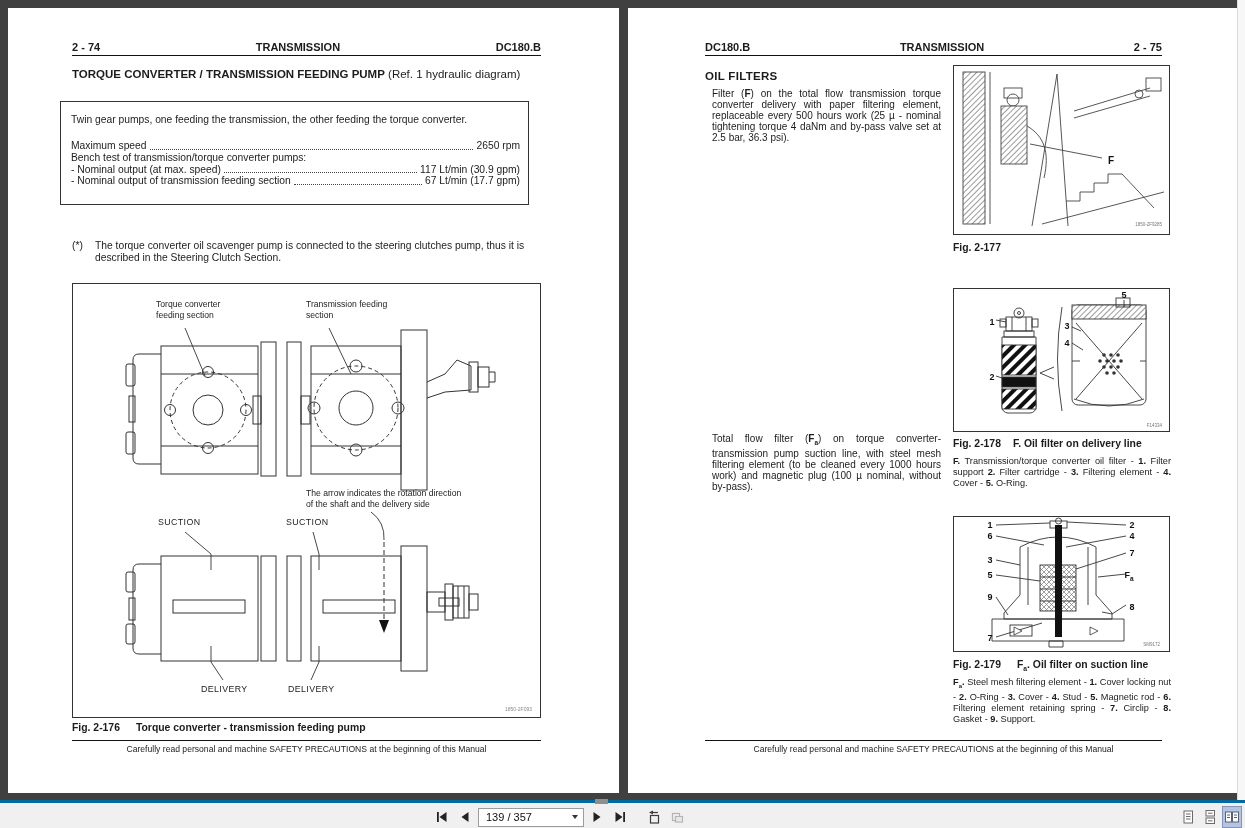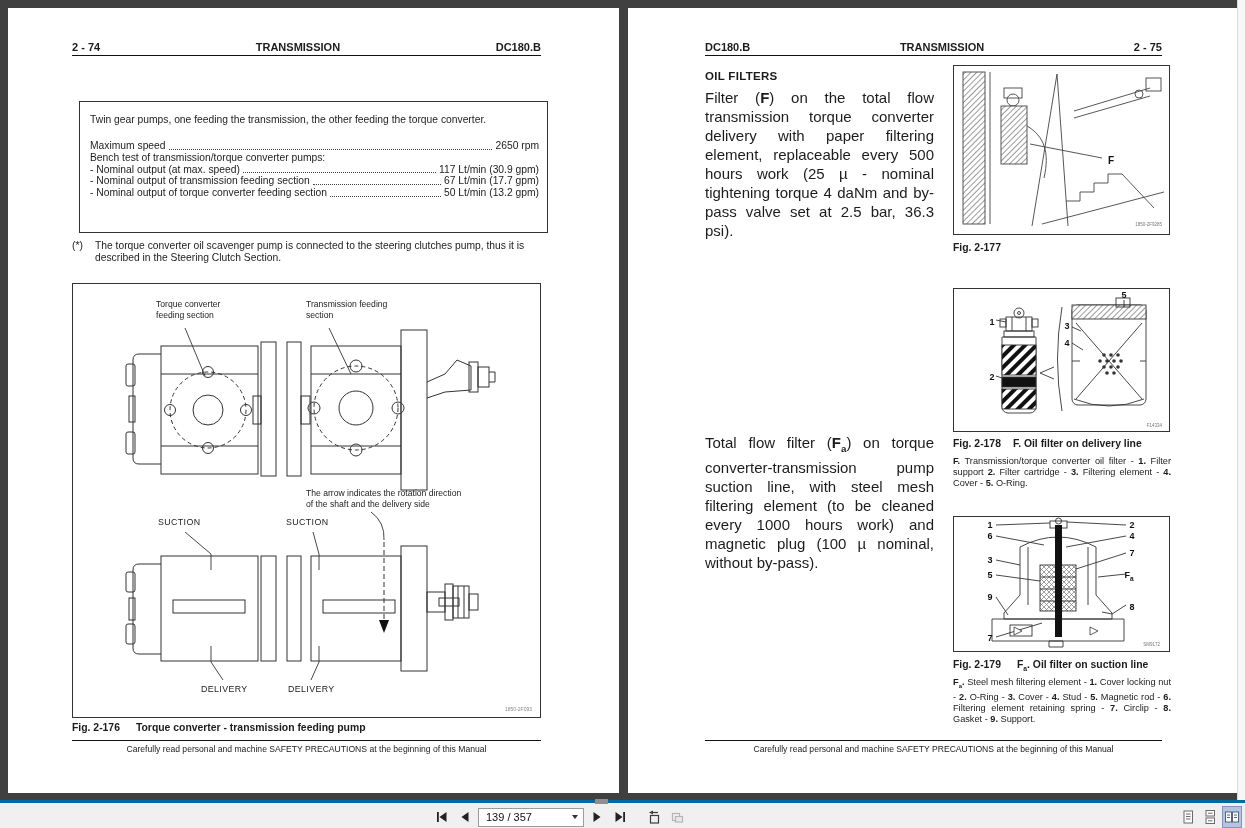--- a/index.html
+++ b/index.html
@@ -15,21 +15,21 @@
                  font-weight:bold; font-size:11px; }
   .page-left  .page-header { left:64px; width:469px; }
   .page-right .page-header { left:77px; width:457px; }
   .header-rule { position:absolute; top:47px; border-top:1.5px solid #111; }
   .page-left  .header-rule { left:64px; width:469px; }
   .page-right .header-rule { left:77px; width:457px; }
 
   .doc-title { position:absolute; left:64px; top:60px; width:490px; font-size:11.5px; }
   .doc-title b { font-size:11.5px; }
 
-  .spec-box { position:absolute; left:71px; top:93px; width:469px; height:132px;
+  .spec-box { position:absolute; left:52px; top:93px; width:469px; height:104px;
               border:1.2px solid #333; padding:12px 8px 0 10px; font-size:10.3px; }
   .spec-rows { margin-top:15px; }
   .spec-row { display:flex; align-items:flex-end; line-height:11.8px; }
   .spec-label { white-space:nowrap; }
   .spec-dots { flex:1; border-bottom:1.5px dotted #444; margin:0 3px 2px 3px; }
   .spec-value { white-space:nowrap; }
 
   .footnote { position:absolute; left:64px; top:232px; width:472px; display:flex; gap:7px;
               font-size:10.3px; line-height:11.8px; }
   .footnote-marker { flex:0 0 16px; }
@@ -46,21 +46,21 @@
 
   .page-footer-rule { position:absolute; top:732px; border-top:1px solid #111; }
   .page-left  .page-footer-rule { left:64px; width:469px; }
   .page-right .page-footer-rule { left:77px; width:457px; }
   .page-footer { position:absolute; top:736px; text-align:center; font-size:8.6px; color:#222; }
   .page-left  .page-footer { left:64px; width:469px; }
   .page-right .page-footer { left:77px; width:457px; }
 
   
   .section-heading { position:absolute; left:77px; top:62px; font-size:11.5px; font-weight:bold; letter-spacing:.3px; }
-  .body-para { position:absolute; left:77px; width:229px; font-size:15px; line-height:19px; text-align:justify; }
+  .body-para { position:absolute; left:84px; width:229px; font-size:10px; line-height:11px; text-align:justify; }
   .para-delivery { top:80px; }
   .para-suction  { top:425px; }
   sub { font-size:0.65em; }
 
   .figbox-177 { left:325px; top:57px;  width:217px; height:170px; }
   .caption-177 { left:325px; top:234px; }
   .figbox-178 { left:325px; top:280px; width:217px; height:144px; }
   .caption-178 { left:325px; top:430px; gap:12px; }
   .figbox-179 { left:325px; top:508px; width:217px; height:136px; }
   .caption-179 { left:325px; top:651px; }
@@ -99,20 +99,21 @@
 <div class="stage">
 
   <div class="page page-left">
     <div class="page-header">
       <span>2 - 74</span>
       <span>TRANSMISSION</span>
       <span>DC180.B</span>
     </div>
     <div class="header-rule"></div>
 
+    <div class="doc-title"><b>TORQUE CONVERTER / TRANSMISSION FEEDING PUMP</b><span> (Ref. 1 hydraulic diagram)</span></div>
 
     <div class="spec-box">
       <div>Twin gear pumps, one feeding the transmission, the other feeding the torque converter.</div>
       <div class="spec-rows">
         <div class="spec-row">
           <span class="spec-label">Maximum speed</span>
           <span class="spec-dots"></span>
           <span class="spec-value">2650 rpm</span>
         </div>
         <div class="spec-row">
@@ -120,25 +121,20 @@
         </div>
         <div class="spec-row">
           <span class="spec-label">-  Nominal output (at max. speed)</span>
           <span class="spec-dots"></span>
           <span class="spec-value">117 Lt/min (30.9 gpm)</span>
         </div>
         <div class="spec-row">
           <span class="spec-label">-  Nominal output of transmission feeding section</span>
           <span class="spec-dots"></span>
           <span class="spec-value">67 Lt/min (17.7 gpm)</span>
-        </div>
-        <div class="spec-row">
-          <span class="spec-label">-  Nominal output of torque converter feeding section</span>
-          <span class="spec-dots"></span>
-          <span class="spec-value">50 Lt/min (13.2 gpm)</span>
         </div>
       </div>
     </div>
 
     <div class="footnote">
       <span class="footnote-marker">(*)</span>
       <span>The torque converter oil scavenger pump is connected to the steering clutches pump, thus it is described in the Steering Clutch Section.</span>
     </div>
 
     <div class="fig-box figbox-176">

